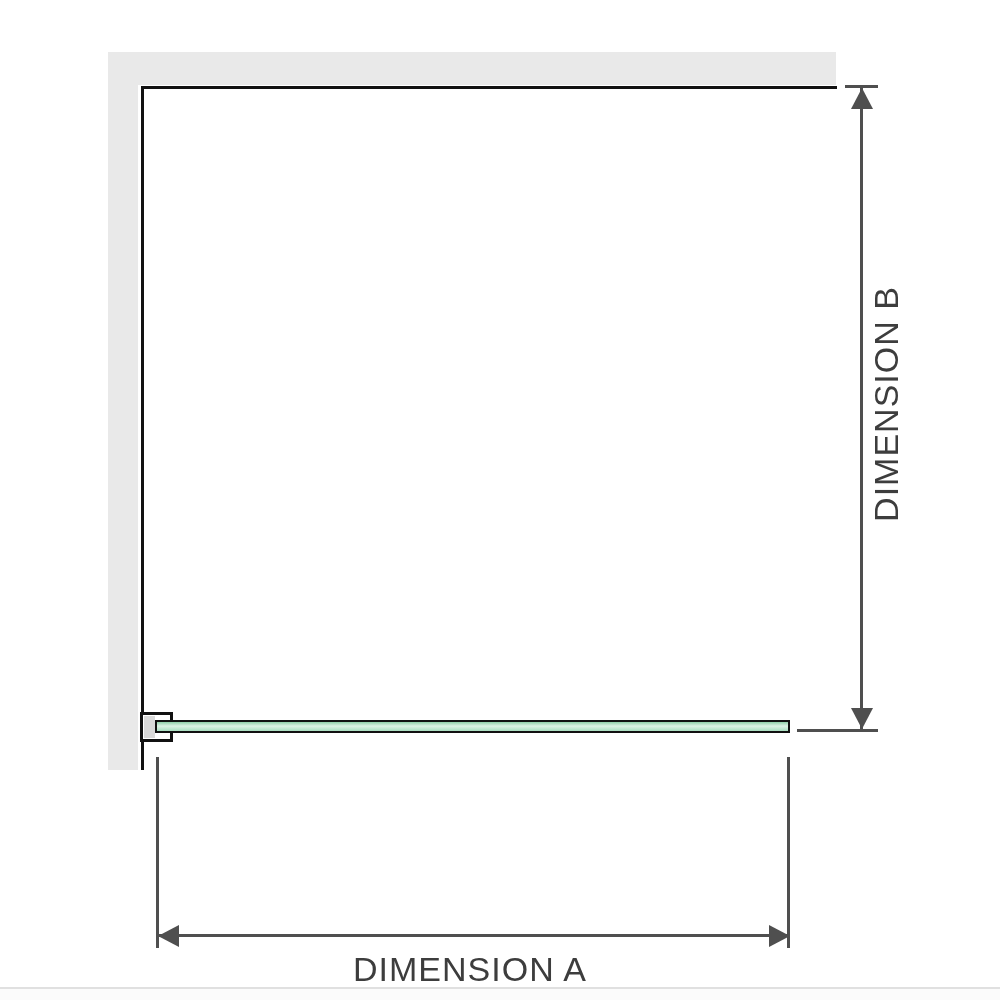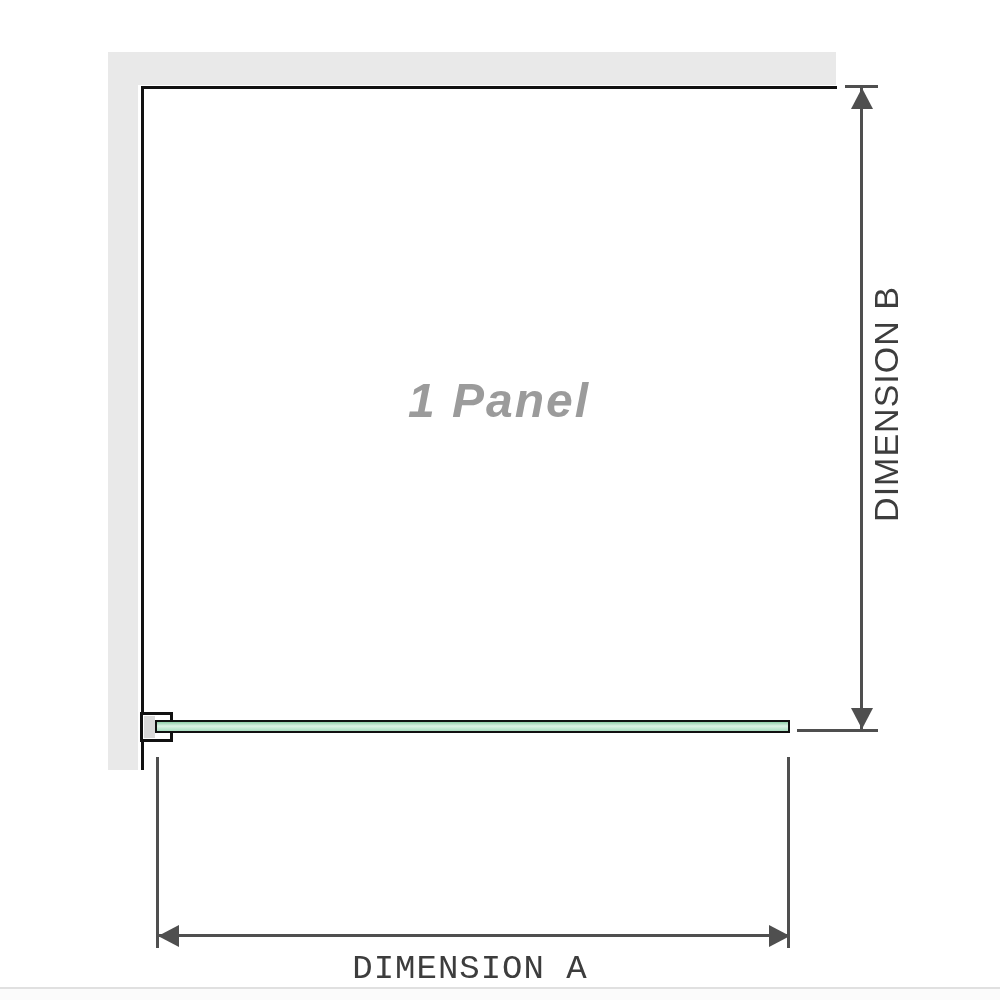--- a/index.html
+++ b/index.html
@@ -79,37 +79,36 @@
   .arrow-left {
     left: 158px; top: 925px; width: 0; height: 0;
     border-top: 11px solid transparent; border-bottom: 11px solid transparent;
     border-right: 21px solid var(--dimension, #4f4f4f);
   }
   .arrow-right {
     left: 769px; top: 925px; width: 0; height: 0;
     border-top: 11px solid transparent; border-bottom: 11px solid transparent;
     border-left: 21px solid var(--dimension, #4f4f4f);
   }
-  .dima-label { left: 470px; top: 950px; transform: translateX(-50%); font-family: Liberation Mono, monospace; }
+  .dima-label { left: 470px; top: 950px; transform: translateX(-50%); }
 
   
   .bottom-rule { left: 0; top: 987px; width: 1000px; height: 2px; background: var(--bottom-rule, #e0e0e0); }
   .below-rule  { left: 0; top: 989px; width: 1000px; height: 11px; background: #fbfbfb; }
 </style>
 </head>
 <body>
 
 <div class="stage">
 
   <div class="abs wall-top"></div>
   <div class="abs wall-left"></div>
   <div class="abs wall-edge-top"></div>
   <div class="abs wall-edge-left"></div>
 
-  <div class="abs panel-label">1 Panel</div>
 
   <div class="abs bracket"></div>
   <div class="abs bracket-pad"></div>
   <div class="abs glass"></div>
 
   <div>
     <div class="abs dim dimb-tick-top"></div>
     <div class="abs dim dimb-tick-bottom"></div>
     <div class="abs dim dimb-line"></div>
     <div class="abs arrow-up"></div>

